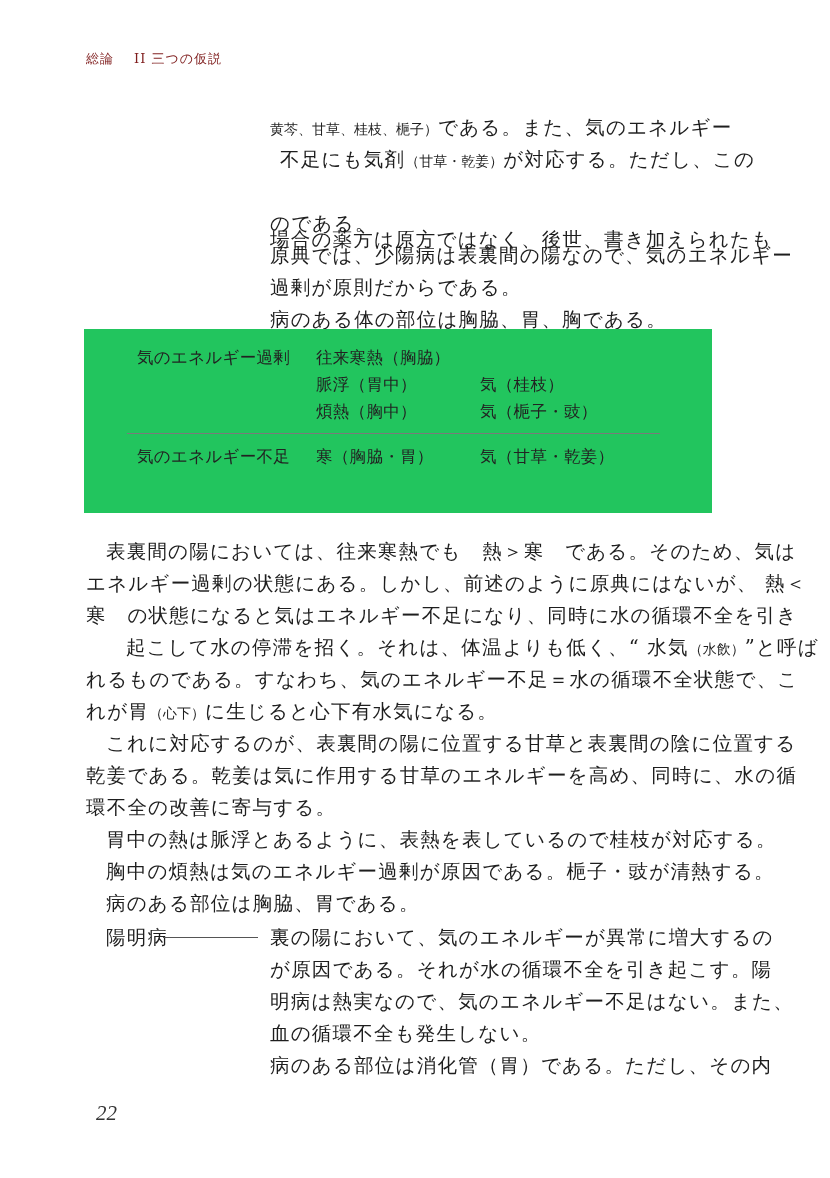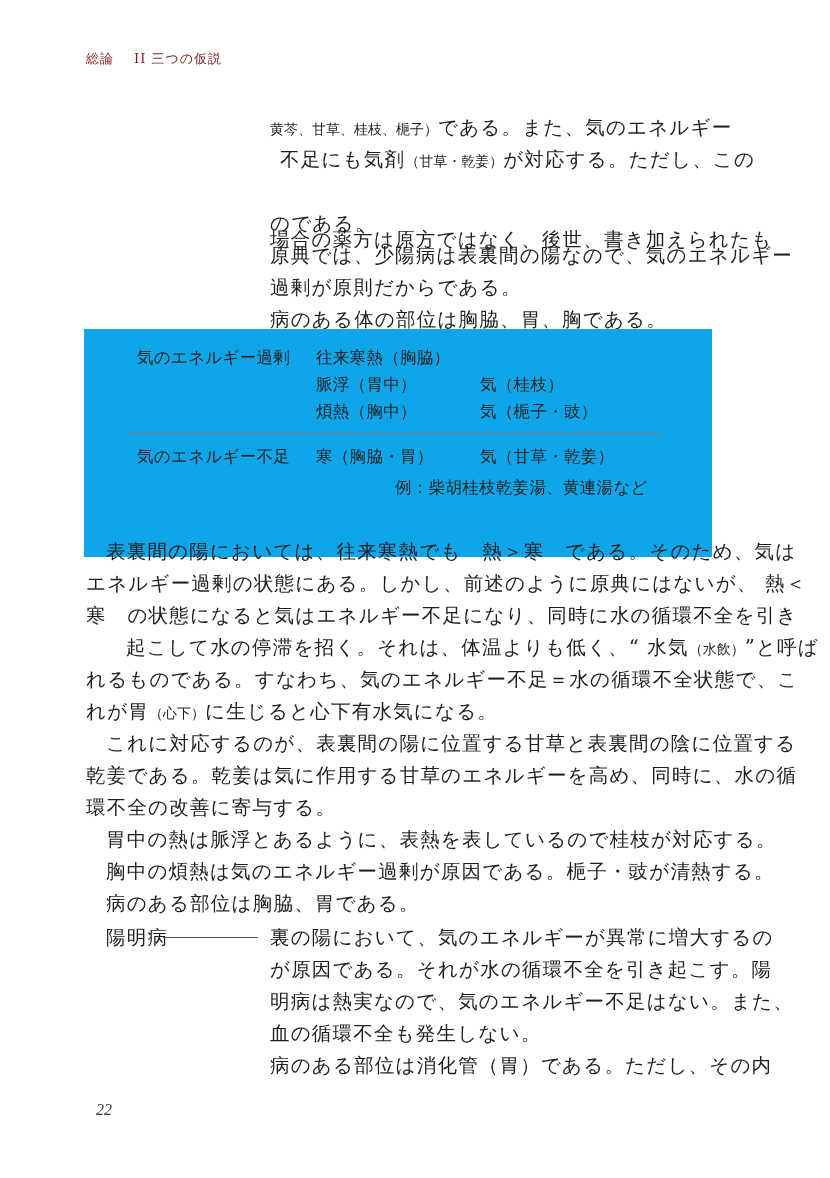--- a/index.html
+++ b/index.html
@@ -9,27 +9,27 @@
     font-family: "DejaVu Serif", "Liberation Serif", serif;
   }
   .running-head {
     position: absolute; left: 86px; top: 50px; font-size: 13px; letter-spacing: 1px;
     color: #7f1d1d;
   }
   .running-head .sep { display: inline-block; width: 20px; }
   .line { position: absolute; white-space: nowrap; font-size: 19.5px; letter-spacing: 1.2px; line-height: 28px; }
   .small { font-size: 14px; letter-spacing: 0; }
   .box {
-    position: absolute; left: 84px; top: 329px; width: 628px; height: 228px;
-    background: #0ea5e9;
+    position: absolute; left: 84px; top: 329px; width: 628px; height: 184px;
+    background: #22c55e;
   }
   .box .cell { position: absolute; white-space: nowrap; font-family: "DejaVu Sans", "Liberation Sans", sans-serif; font-size: 16.5px; color: #222; letter-spacing: 0.3px; }
   .box .divider { position: absolute; left: 43px; top: 104px; width: 533px; height: 0; border-top: 1.5px solid #7a7a7a; }
   .dash-line { position: absolute; left: 163px; top: 937px; width: 95px; height: 0; border-top: 1px solid #555; }
-  .page-number { position: absolute; left: 96px; top: 1101px; font-size: 16px; font-style: italic; color: #333; font-family: "Liberation Serif", serif; }
+  .page-number { position: absolute; left: 96px; top: 1101px; font-size: 21px; font-style: italic; color: #333; font-family: "Liberation Serif", serif; }
 </style>
 </head>
 <body>
 
 <div class="running-head">
   <span>総論</span><span class="sep"></span><span>II</span>&nbsp;<span>三つの仮説</span>
 </div>
 
 <div class="line" style="left:270px; top:114px;">
   <span class="small">黄芩、甘草、桂枝、梔子）</span><span>である。また、気のエネルギー</span>
@@ -52,21 +52,20 @@
 
   <div class="cell" style="left:232px; top:72px;">煩熱（胸中）</div>
   <div class="cell" style="left:396px; top:72px;">気（梔子・豉）</div>
 
   <div class="divider"></div>
 
   <div class="cell" style="left:53px; top:117px;">気のエネルギー不足</div>
   <div class="cell" style="left:232px; top:117px;">寒（胸脇・胃）</div>
   <div class="cell" style="left:396px; top:117px;">気（甘草・乾姜）</div>
 
-  <div class="cell" style="left:311px; top:148px;">例：柴胡桂枝乾姜湯、黄連湯など</div>
 </div>
 
 <div class="line" style="left:106px; top:538px;">表裏間の陽においては、往来寒熱でも　熱＞寒　である。そのため、気は</div>
 <div class="line" style="left:86px; top:570px;">エネルギー過剰の状態にある。しかし、前述のように原典にはないが、 熱＜</div>
 <div class="line" style="left:86px; top:602px;">寒　の状態になると気はエネルギー不足になり、同時に水の循環不全を引き</div>
 <div class="line" style="left:86px; top:634px;margin-left:40px;">
   <span>起こして水の停滞を招く。それは、体温よりも低く、“ 水気</span><span class="small">（水飲）</span><span>”と呼ば</span>
 </div>
 <div class="line" style="left:86px; top:666px;">れるものである。すなわち、気のエネルギー不足＝水の循環不全状態で、こ</div>
 <div class="line" style="left:86px; top:698px;">

